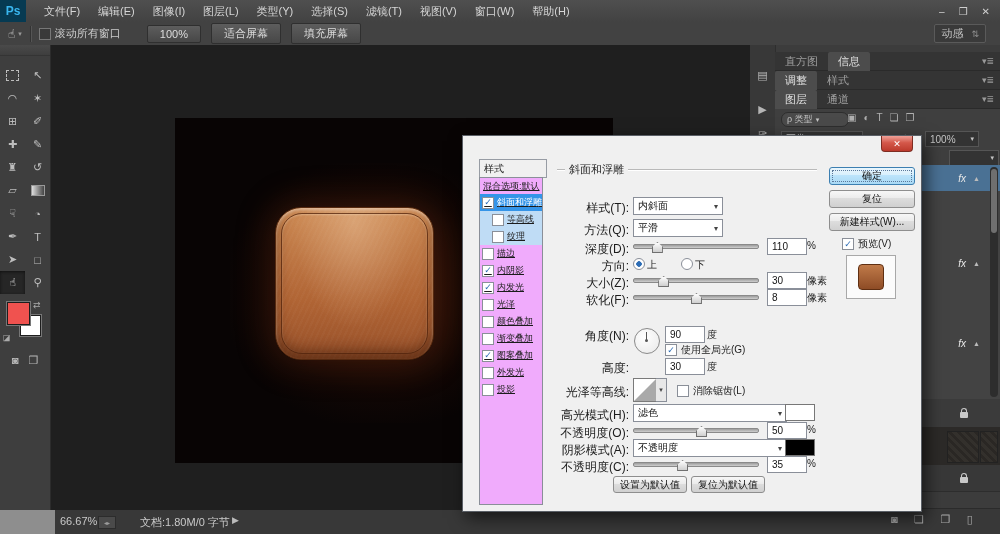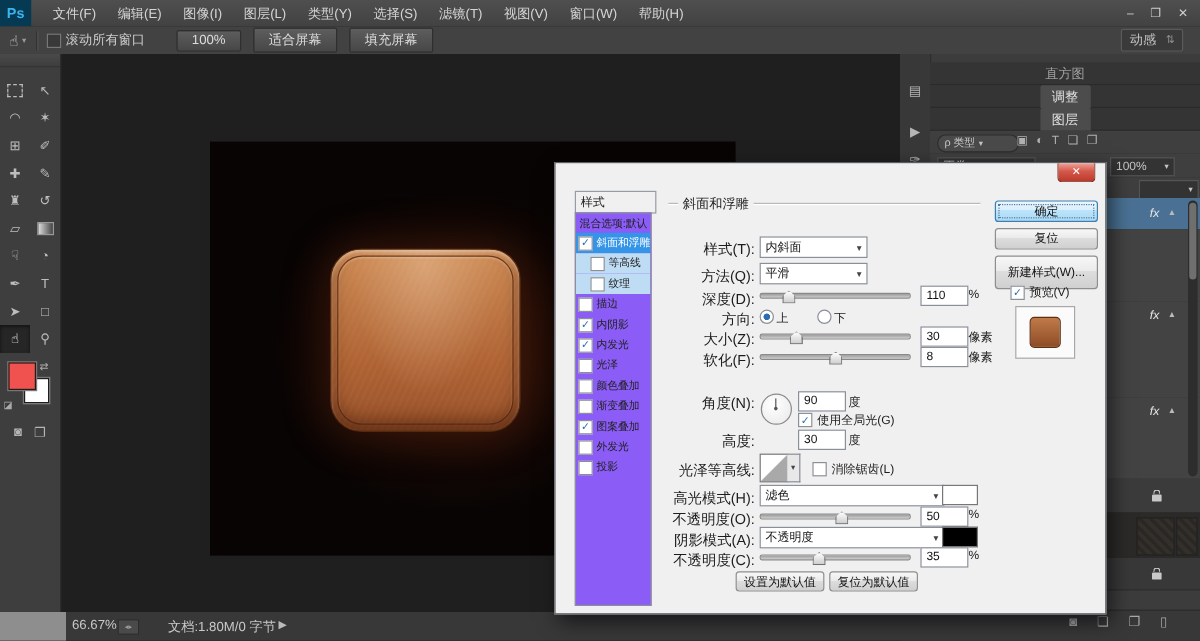--- a/index.html
+++ b/index.html
@@ -61,21 +61,21 @@
            box-shadow:inset 0 2px 3px rgba(255,245,230,.45),inset 0 -8px 14px rgba(50,18,4,.5),
                       0 0 34px 6px rgba(130,50,18,.30);}
   #leather::before{content:"";position:absolute;left:5px;top:5px;right:5px;bottom:5px;border-radius:21px;
            border:1px solid rgba(80,35,12,.75);box-shadow:inset 0 1px 2px rgba(255,235,210,.35);}
 
   
   #dock{left:750px;top:45px;width:250px;height:489px;background:#3c3c3c;}
   #dstrip{position:absolute;left:0;top:0;width:25px;height:489px;background:#383838;border-right:1px solid #2e2e2e;}
   .dico{position:absolute;left:0;width:25px;text-align:center;color:#b5b5b5;font-size:11px;}
   .ptabrow{position:absolute;left:25px;width:225px;height:18px;background:#343434;border-bottom:1px solid #2a2a2a;
-           display:flex;align-items:center;font-size:11px;flex-direction:column;}
+           display:flex;align-items:center;font-size:11px;}
   .ptab{padding:2px 10px;color:#9f9f9f;}
   .ptab.on{background:#4c4c4c;color:#e0e0e0;border-radius:2px 2px 0 0;}
   .pmenu{margin-left:auto;margin-right:6px;color:#9a9a9a;font-size:9px;}
   .frow{position:absolute;left:25px;width:225px;background:#3f3f3f;border-bottom:1px solid #2e2e2e;}
   .pill{position:absolute;left:6px;top:3px;width:56px;height:13px;background:#4a4a4a;border:1px solid #2d2d2d;
         border-radius:7px;color:#c5c5c5;font-size:9px;display:flex;align-items:center;padding:0 5px;gap:3px;}
   .ficons{position:absolute;left:72px;top:3px;display:flex;gap:7px;color:#b0b0b0;font-size:10px;}
   .ddl-dark{position:absolute;background:#333;border:1px solid #555;color:#c5c5c5;font-size:10px;height:14px;
             display:flex;align-items:center;padding:0 4px;gap:6px;}
   .layrow{position:absolute;left:25px;width:225px;border-bottom:1px solid #2d2d2d;background:#434343;}
@@ -104,21 +104,21 @@
           box-shadow:4px 6px 16px rgba(0,0,0,.6);z-index:50;font-size:10px;color:#1c1c1c;}
   #dlg-title{position:absolute;left:0;top:0;width:458px;height:20px;
              background:linear-gradient(#eef3f8,#cfd8e0 48%,#bcc7d1 52%,#cdd5dc);
              border-bottom:1px solid #9aa3ab;display:flex;align-items:center;}
   #dlg-title .t{font-size:11px;color:#111;margin-left:8px;}
   .closebtn{position:absolute;right:8px;top:0;width:30px;height:15px;border-radius:0 0 4px 4px;
             background:linear-gradient(#f0a198,#d4584a 45%,#bc3a2c);border:1px solid #7e2d22;border-top:none;
             color:#fff;font-size:9px;font-weight:bold;display:flex;align-items:center;justify-content:center;}
   .lpheader{position:absolute;left:16px;top:23px;width:62px;height:17px;border:1px solid #979ca4;
             background:#f0f0f0;display:flex;align-items:center;padding-left:4px;font-size:10px;}
-  .lplist{position:absolute;left:16px;top:41px;width:62px;height:326px;background:#8b5cf6;border:1px solid #8a8f98;overflow:hidden;}
+  .lplist{position:absolute;left:16px;top:41px;width:62px;height:326px;background:#f0abfc;border:1px solid #8a8f98;overflow:hidden;text-decoration:underline;}
   .lirow{height:17px;display:flex;align-items:center;font-size:9px;color:#222;padding-left:2px;gap:3px;white-space:nowrap;}
   .lirow.preset{height:16px;padding-left:3px;}
   .lirow.sel{background:#3494e8;color:#fff;}
   .lirow.sub{background:#bfdcf5;padding-left:12px;}
   .cb{width:10px;height:10px;background:#fff;border:1px solid #8a8f98;font-size:9px;line-height:9px;color:#2c6cb5;
       display:inline-flex;align-items:center;justify-content:center;flex:none;font-weight:bold;}
   .sectitle{position:absolute;left:94px;top:26px;width:260px;display:flex;align-items:center;gap:4px;}
   .sectitle .ln{height:1px;background:#b9b9b9;box-shadow:0 1px 0 #fff;}
   .fs{position:absolute;border:1px solid #bdbdbd;box-shadow:inset 0 0 0 1px #fafafa;}
   .fs .lg{position:absolute;left:8px;top:-7px;background:#f0f0f0;padding:0 3px;font-size:10px;}
@@ -561,21 +561,21 @@
     <button class="winbtn" style="left:228px;top:340px;width:74px;height:17px;">
         <span>复位为默认值</span>
       </button>
 
     <button class="winbtn focus" style="left:366px;top:31px;width:86px;height:18px;">
         <span>确定</span>
       </button>
     <button class="winbtn" style="left:366px;top:54px;width:86px;height:18px;">
         <span>复位</span>
       </button>
-    <button class="winbtn" style="left:366px;top:77px;width:86px;height:28px;">
+    <button class="winbtn" style="left:366px;top:77px;width:86px;height:18px;">
         <span>新建样式(W)...</span>
       </button>
     <div class="ckrow" style="left:379px;top:101px;">
       <span class="cb">✓</span>
       <span>预览(V)</span>
     </div>
     <div class="pvwrap">
       <div class="pvthumb"></div>
     </div>
   </div>

